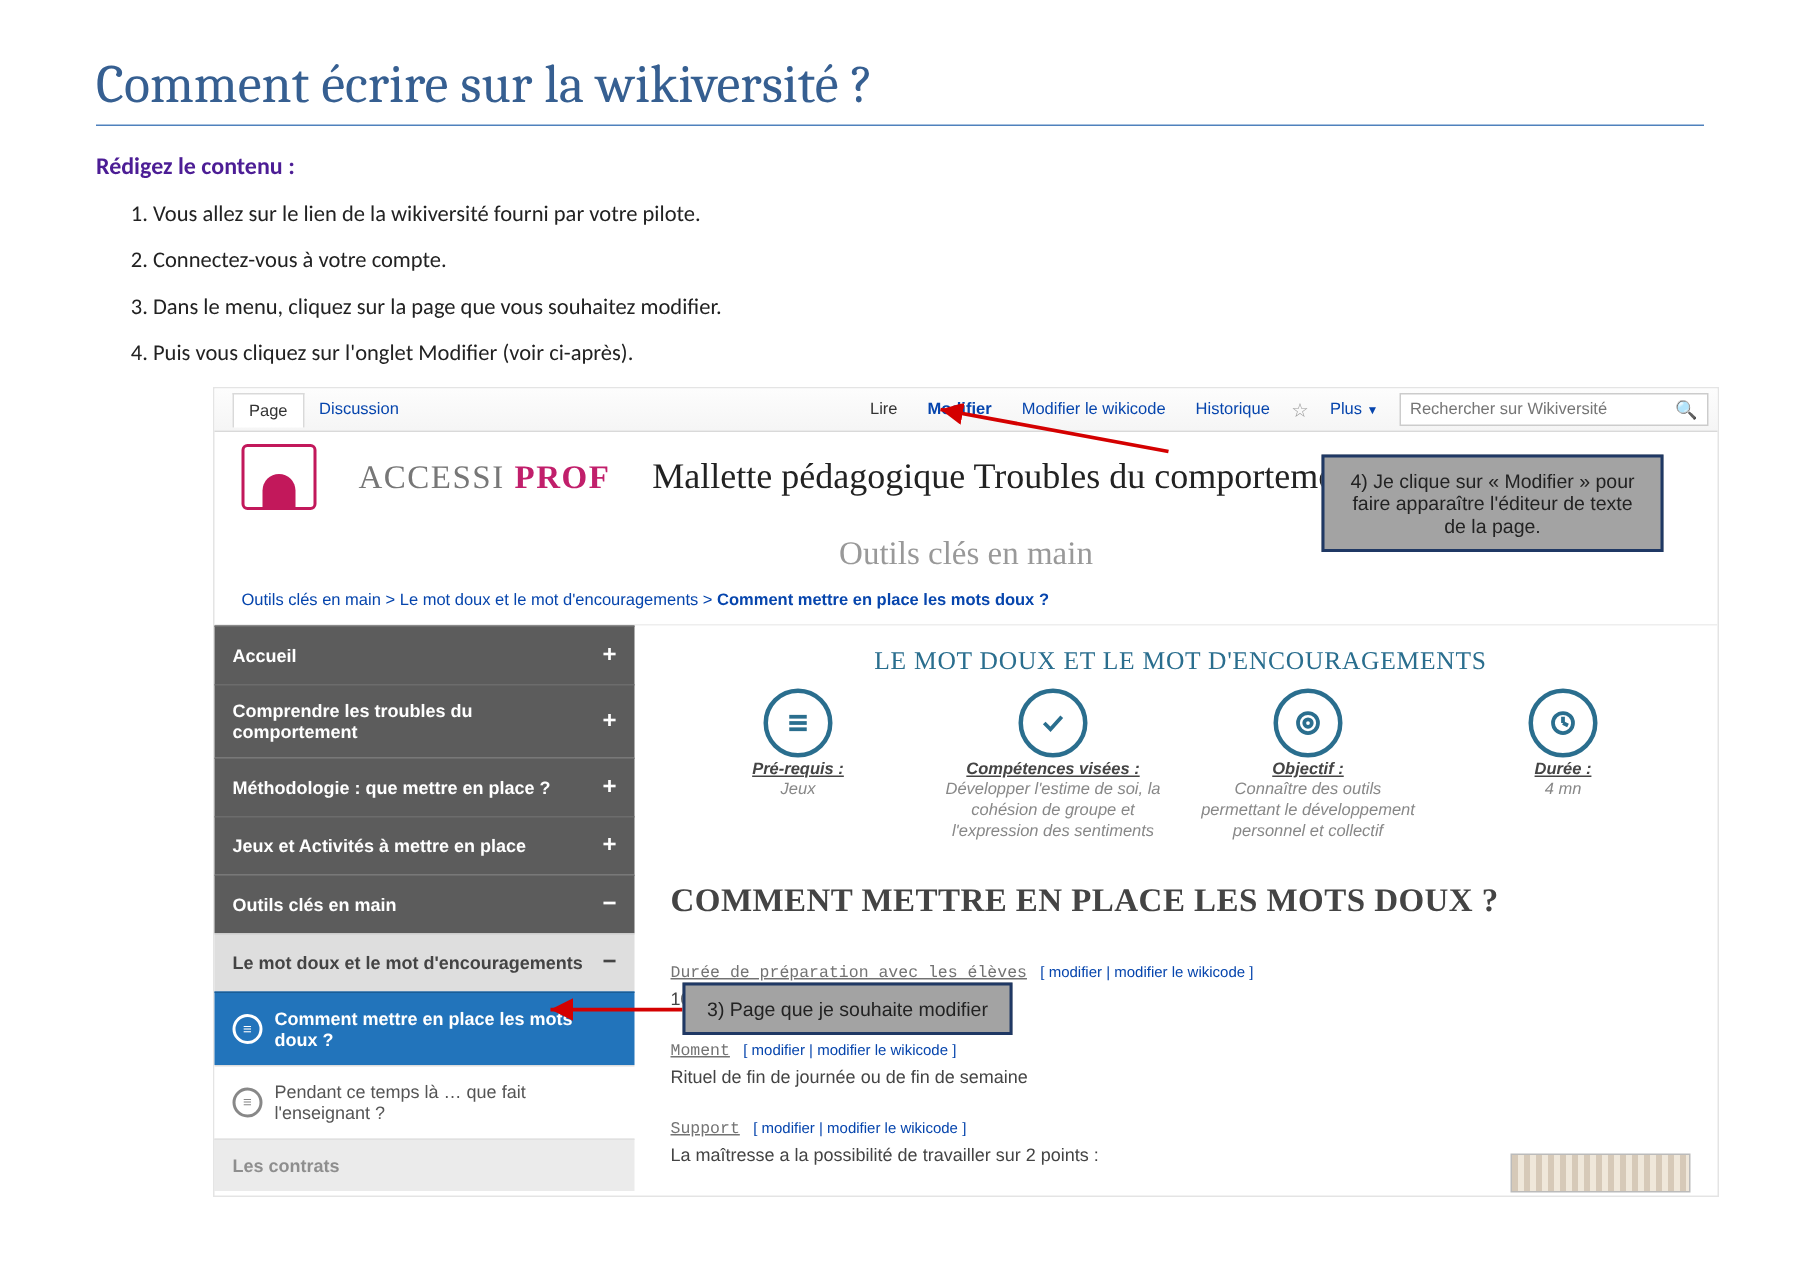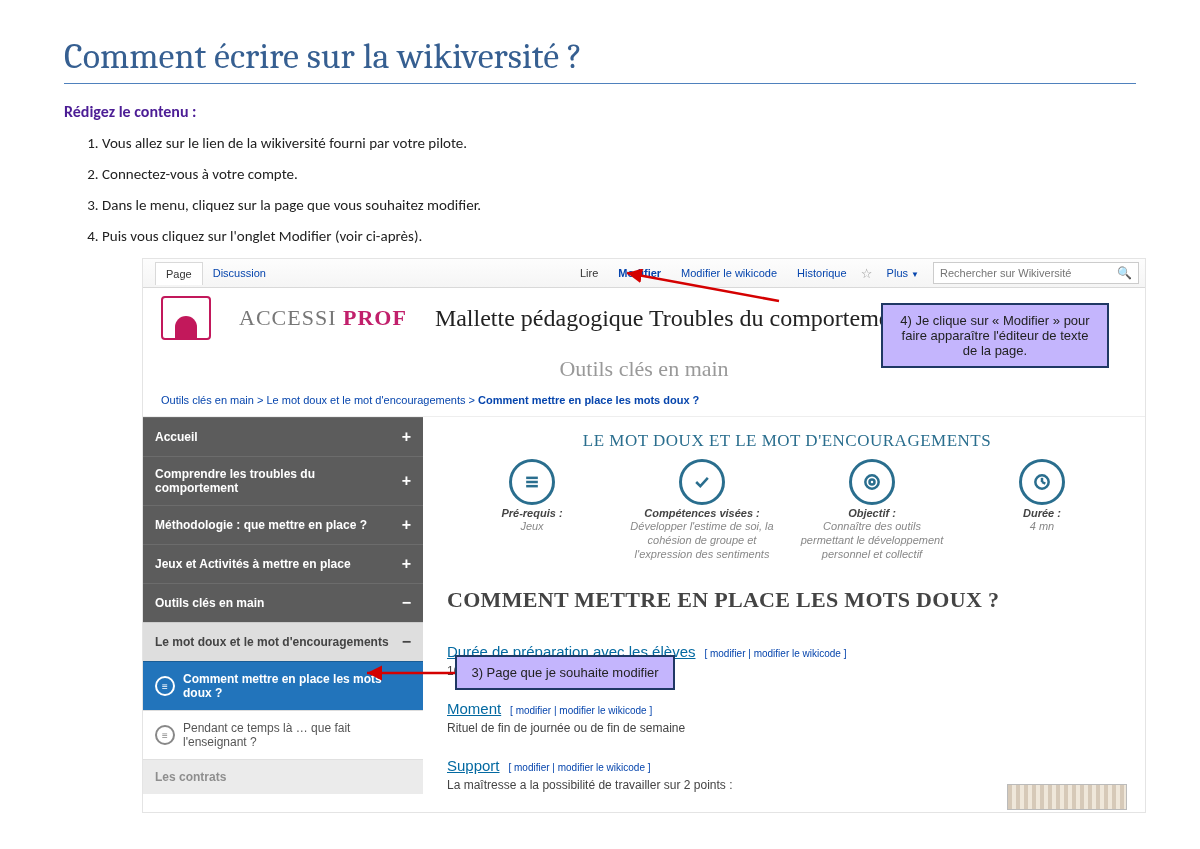--- a/index.html
+++ b/index.html
@@ -36,30 +36,30 @@
   .lgt{background:#dedede;color:#444;padding:10px 12px;border-top:1px solid #ccc;display:flex;justify-content:space-between;align-items:center;font-weight:700;}
   .blue{background:#2274bb;color:#fff;padding:10px 12px;border-top:1px solid #1a5d96;display:flex;align-items:center;gap:8px;font-weight:700;}
   .wht{background:#fff;color:#555;padding:10px 12px;border-top:1px solid #ddd;display:flex;align-items:center;gap:8px;}
   .plus,.minus{font-weight:900;font-size:16px;}
   .bullet{width:16px;height:16px;border:2px solid currentColor;border-radius:50%;display:inline-flex;align-items:center;justify-content:center;font-size:10px;flex:none;}
   
   .main{flex:1;padding:12px 18px 10px 24px;}
   .sec-title{text-align:center;color:#2a6e8e;font-family:"Georgia",serif;font-size:17px;letter-spacing:0.5px;margin:2px 0 8px 0;}
   .icons-row{display:flex;justify-content:space-around;text-align:center;font-size:11px;color:#666;}
   .ic-col{width:150px;}
-  .ic-col .lbl{font-style:italic;font-weight:700;color:#444;margin-top:2px;}
+  .ic-col .lbl{text-decoration:underline;font-style:italic;font-weight:700;color:#444;margin-top:2px;}
   .ic-col .val{font-style:italic;color:#888;margin-top:1px;line-height:1.25;}
   .ic{width:40px;height:40px;border:3px solid #2a6e8e;border-radius:50%;margin:0 auto;display:flex;align-items:center;justify-content:center;color:#2a6e8e;}
   .ic svg{width:20px;height:20px;}
   .big-h{font-family:"Georgia",serif;font-size:22px;font-weight:700;color:#444;margin:26px 0 18px 0;letter-spacing:0.3px;}
-  .sect-h{font-family:Liberation Sans, sans-serif;font-size:15px;color:#0369a1;text-decoration:underline;margin:12px 0 2px 0;display:inline-block;}
+  .sect-h{font-family:Liberation Mono, monospace;font-size:11px;color:#737373;text-decoration:underline;margin:12px 0 2px 0;display:inline-block;}
   .edlk{font-size:10px;color:#0645ad;}
   .txt{font-size:12px;color:#444;margin:2px 0 10px 0;}
   
-  .ann{position:absolute;background:#c4b5fd;border:2px solid #1f3864;padding:8px 12px;font-size:13px;color:#222;text-align:center;z-index:50;}
+  .ann{position:absolute;background:#a3a3a3;border:2px solid #1f3864;padding:8px 12px;font-size:13px;color:#222;text-align:center;z-index:50;}
   .arrow{position:absolute;z-index:40;}
 </style>
 </head>
 <body>
 
 <div class="page">
   <h1 class="title">Comment écrire sur la wikiversité   ?</h1>
   <div class="title-divider"></div>
   <div class="sub-head">Rédigez le contenu :</div>
   <ol class="steps">

